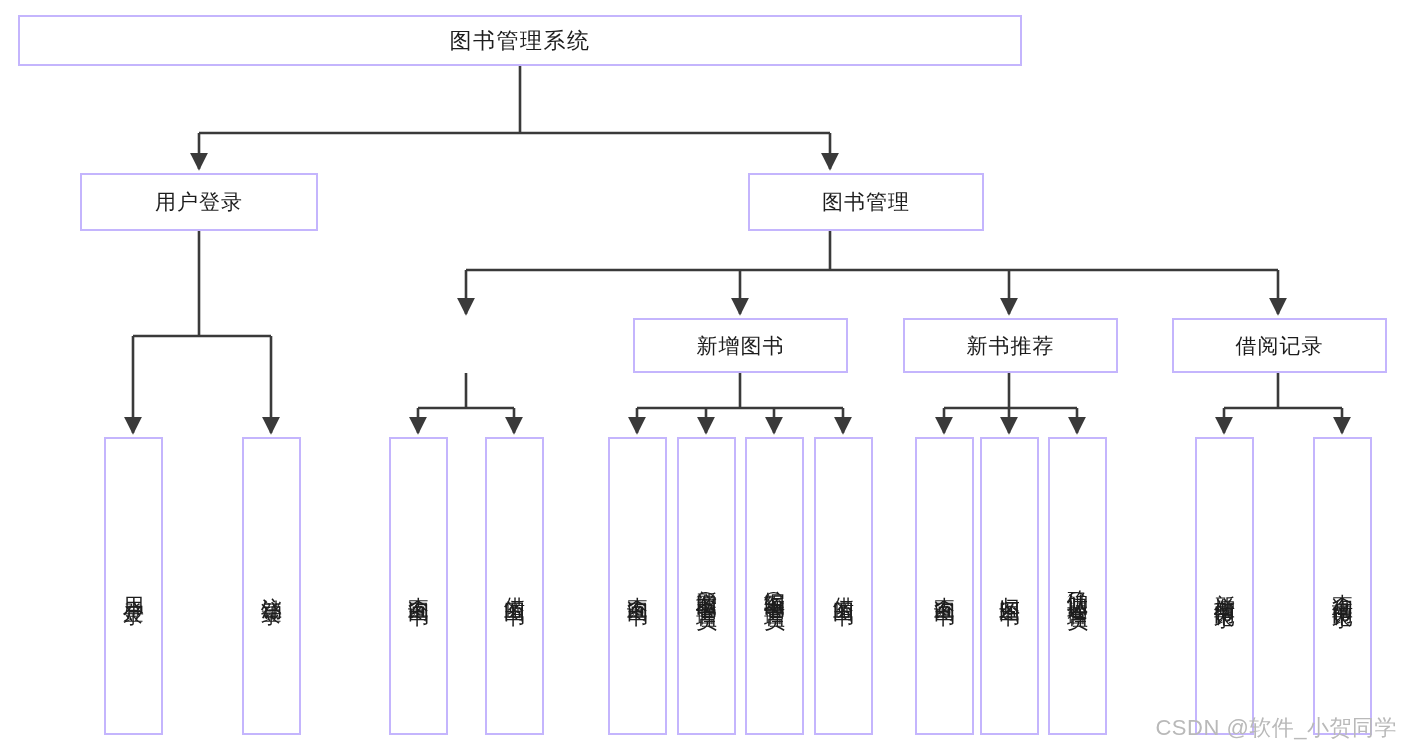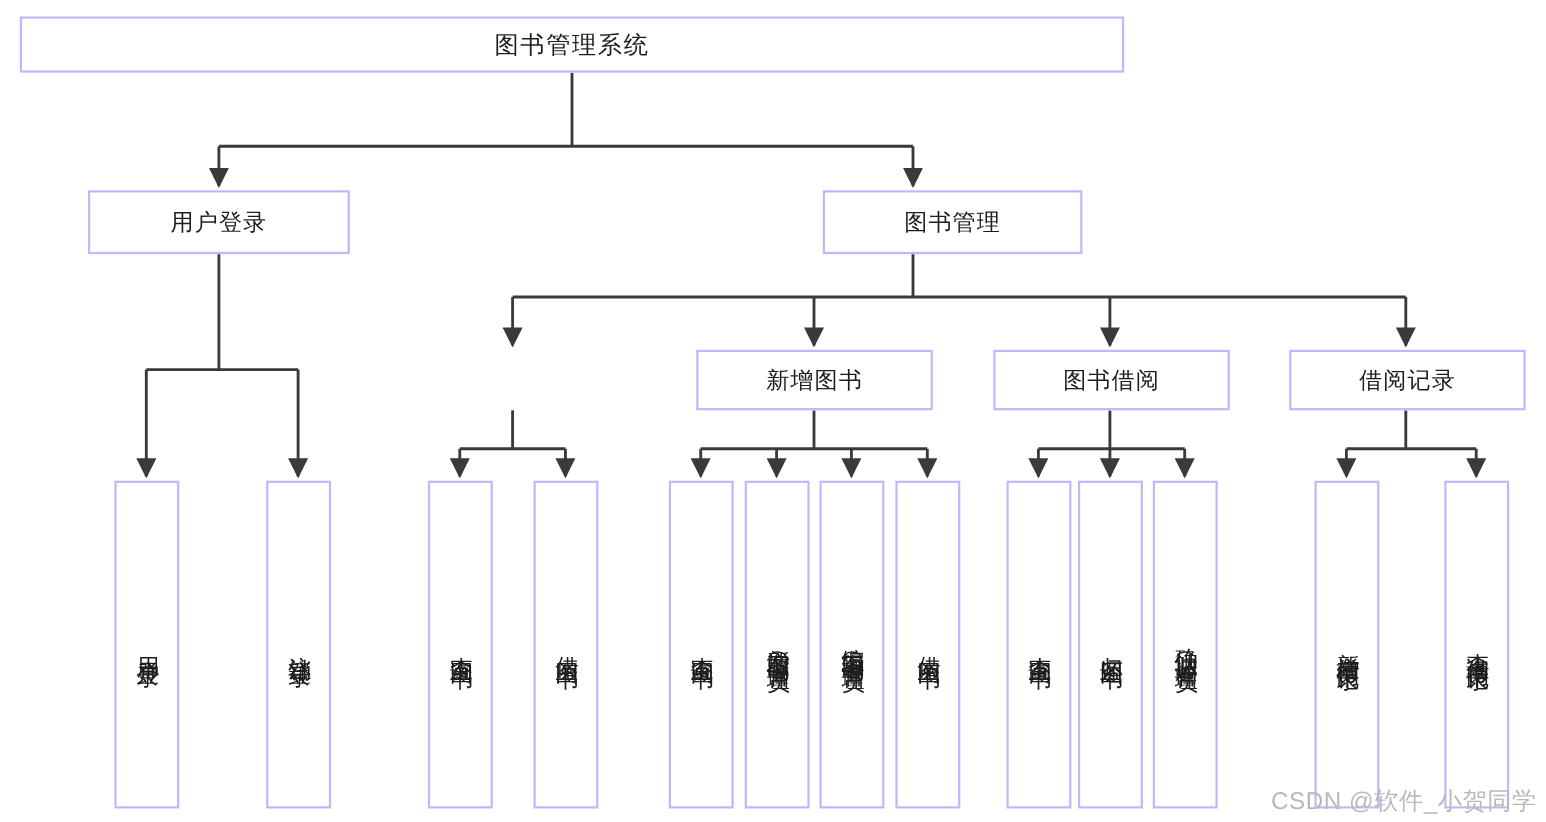--- a/index.html
+++ b/index.html
@@ -138,21 +138,21 @@
   <div class="node h" style="left:748px; top:173px; width:236px; height:58px;">
     <span>图书管理</span>
   </div>
 
 
   <div class="node h" style="left:633px; top:318px; width:215px; height:55px;">
     <span>新增图书</span>
   </div>
 
   <div class="node h" style="left:903px; top:318px; width:215px; height:55px;">
-    <span>图书借阅</span>
+    <span>新书推荐</span>
   </div>
 
   <div class="node h" style="left:1172px; top:318px; width:215px; height:55px;">
     <span>借阅记录</span>
   </div>
 
   <div class="node v" style="left:104px; top:437px; width:59px; height:298px;">
     <span class="vtxt">用户登录</span>
   </div>
 

